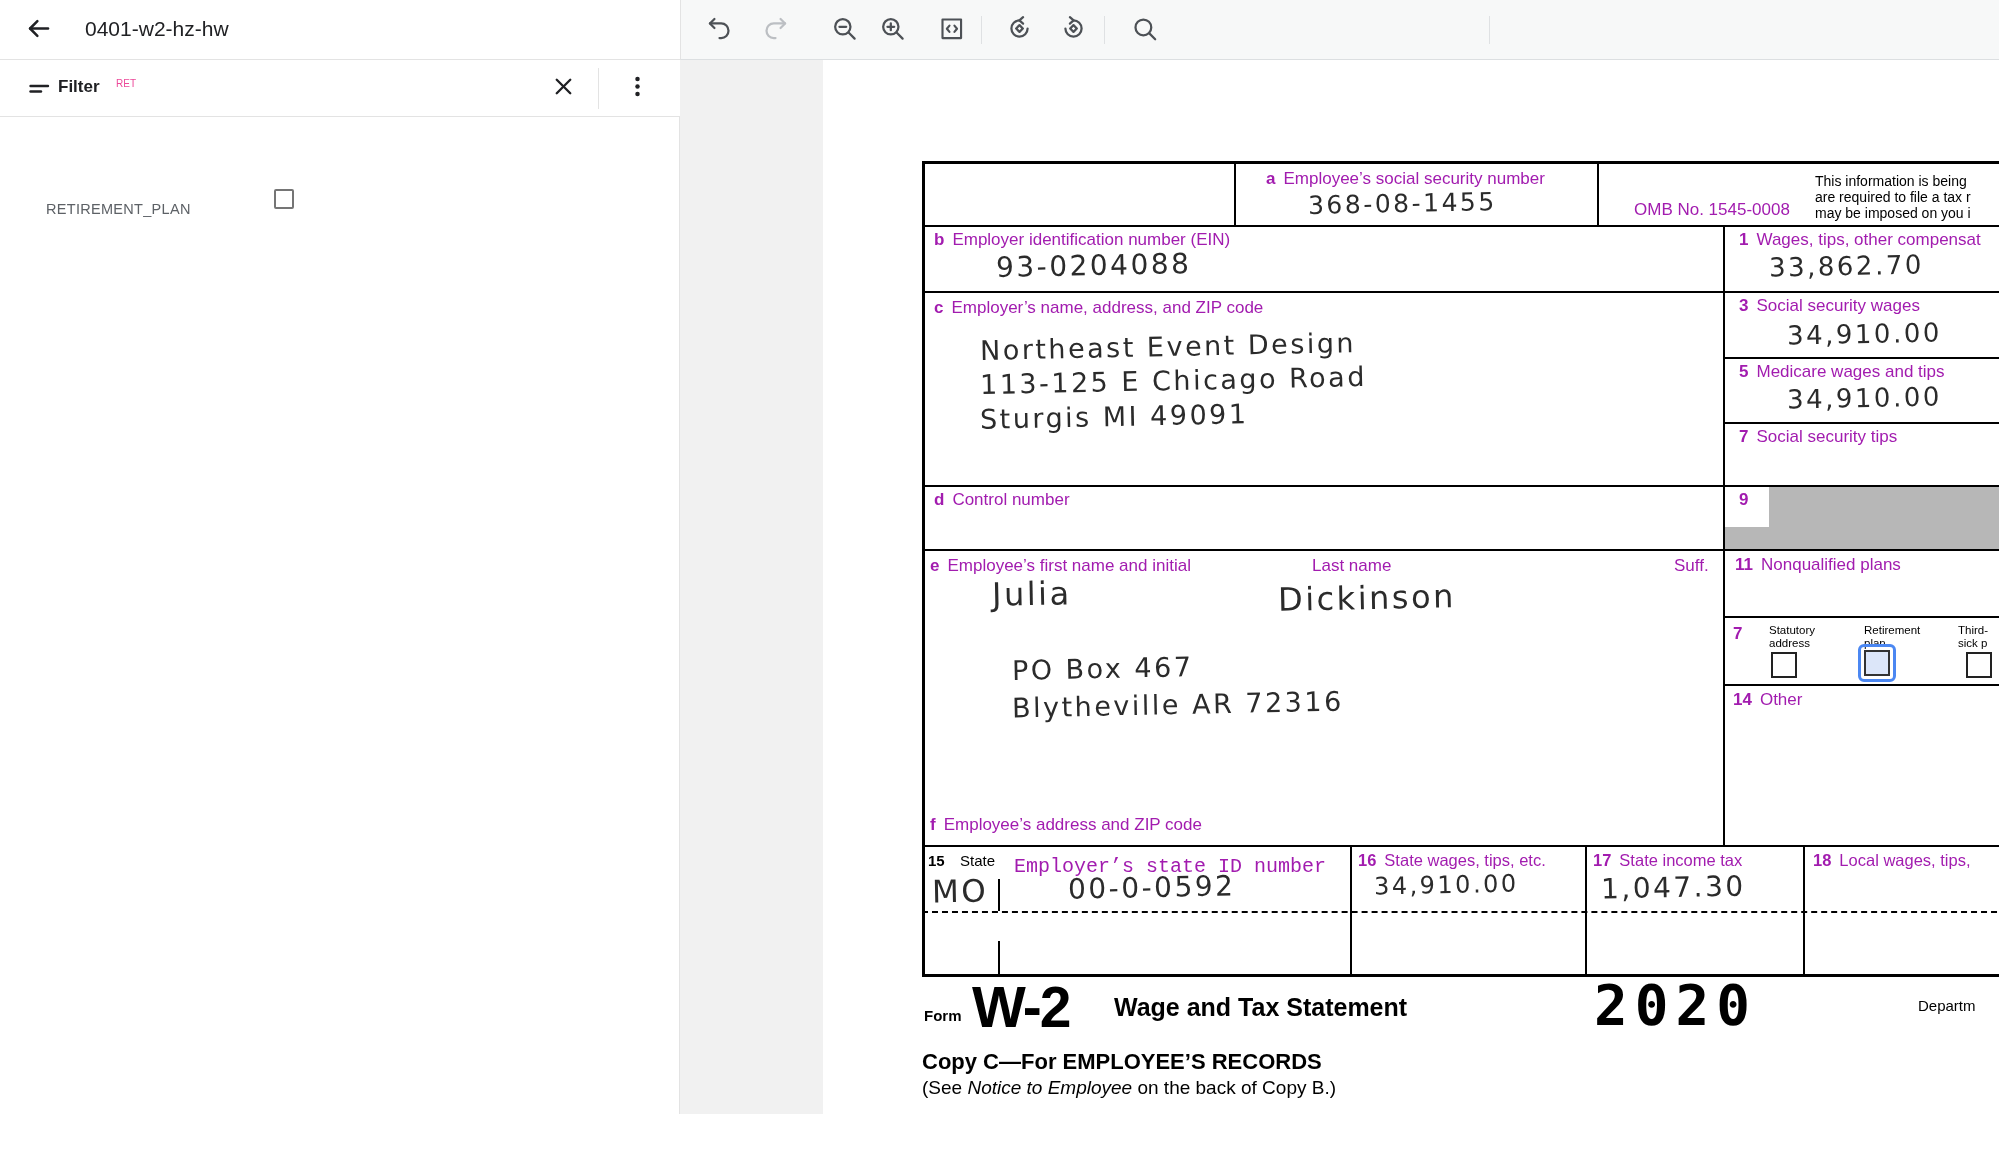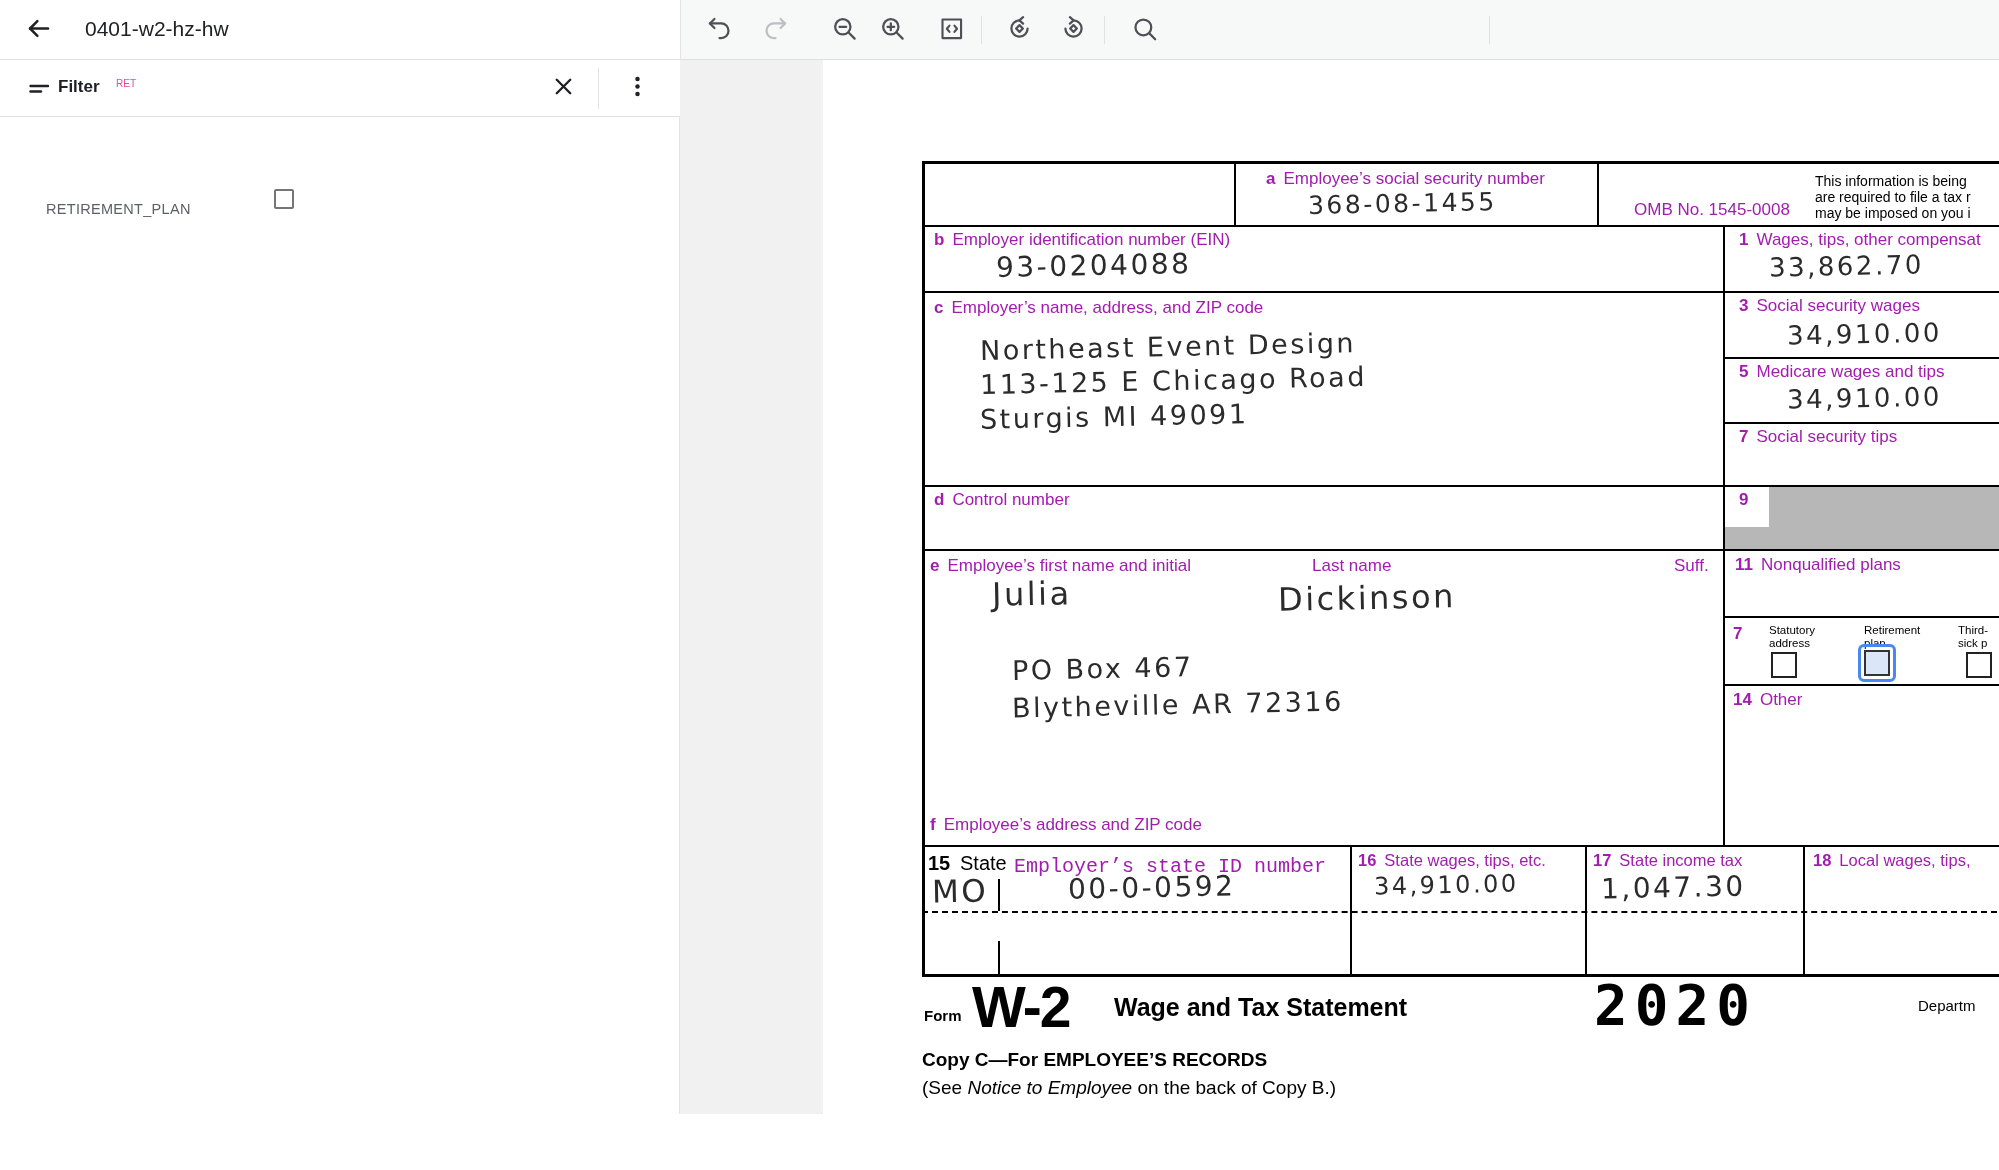--- a/index.html
+++ b/index.html
@@ -33,21 +33,21 @@
 
   
   .doc-area { position:absolute; left:680px; top:60px; width:1319px; height:1103px; background:#f1f1f1; }
   .page { position:absolute; left:143px; top:0; width:1176px; height:1103px; background:#fff; }
   .bottom-bar { position:absolute; left:0; top:1163px; width:1999px; height:7px; background:#1b1b1b; }
 
   
   .form { position:absolute; left:99px; top:101px; width:1105px; height:960px; color:#000; }
   .cell { position:absolute; }
   .lbl { font-size:17px; white-space:nowrap; color:#a21caf; }
-  .lbl-sm { font-size:20px; white-space:nowrap; }
+  .lbl-sm { font-size:15px; white-space:nowrap; }
   .num { font-weight:bold; margin-right:8px; }
   .hw { position:absolute; font-family:"DejaVu Sans", sans-serif; color:#2b2b2b; white-space:nowrap;
         letter-spacing:2.5px; transform:rotate(-1.2deg); }
   .pre { white-space:pre-line; }
   .cb { position:absolute; width:26px; height:26px; border:2px solid #222; background:#fff; }
   .notice { font-size:14px; line-height:16px; color:#000; }
   .seven-seg { font-family:"DejaVu Sans Mono", monospace; font-weight:bold; letter-spacing:7px; }
 </style>
 </head>
 <body>
@@ -321,21 +321,21 @@
           <div class="cell" style="left:0; top:64px; width:1105px; height:0; border-top:2px dashed #000;"></div>
           <div class="cell" style="left:76px; top:32px; width:2px; height:32px; background:#000;"></div>
           <div class="cell" style="left:76px; top:94px; width:2px; height:33px; background:#000;"></div>
         </div>
 
         <div class="cell" style="left:2px; top:846px; font-size:15px; font-weight:bold;">Form</div>
         <div class="cell" style="left:50px; top:818px; font-size:57px; font-weight:bold; letter-spacing:-2px; line-height:1;">W-2</div>
         <div class="cell" style="left:192px; top:832px; font-size:25px; font-weight:bold;">Wage and Tax Statement</div>
         <div class="cell seven-seg" style="left:672px; top:816px; font-size:56px; line-height:1;">2020</div>
         <div class="cell" style="left:996px; top:836px; font-size:15px;">Departm</div>
-        <div class="cell" style="left:0; top:888px; font-size:19px; font-weight:bold;">Copy C—For EMPLOYEE’S RECORDS</div>
+        <div class="cell" style="left:0; top:888px; font-size:22px; font-weight:bold;">Copy C—For EMPLOYEE’S RECORDS</div>
         <div class="cell" style="left:0; top:916px; font-size:19px;">
           <span>(See </span><i>Notice to Employee</i><span> on the back of Copy B.)</span>
         </div>
 
       </div>
     </div>
   </div>
 
   <div class="bottom-bar"></div>
 </div>

